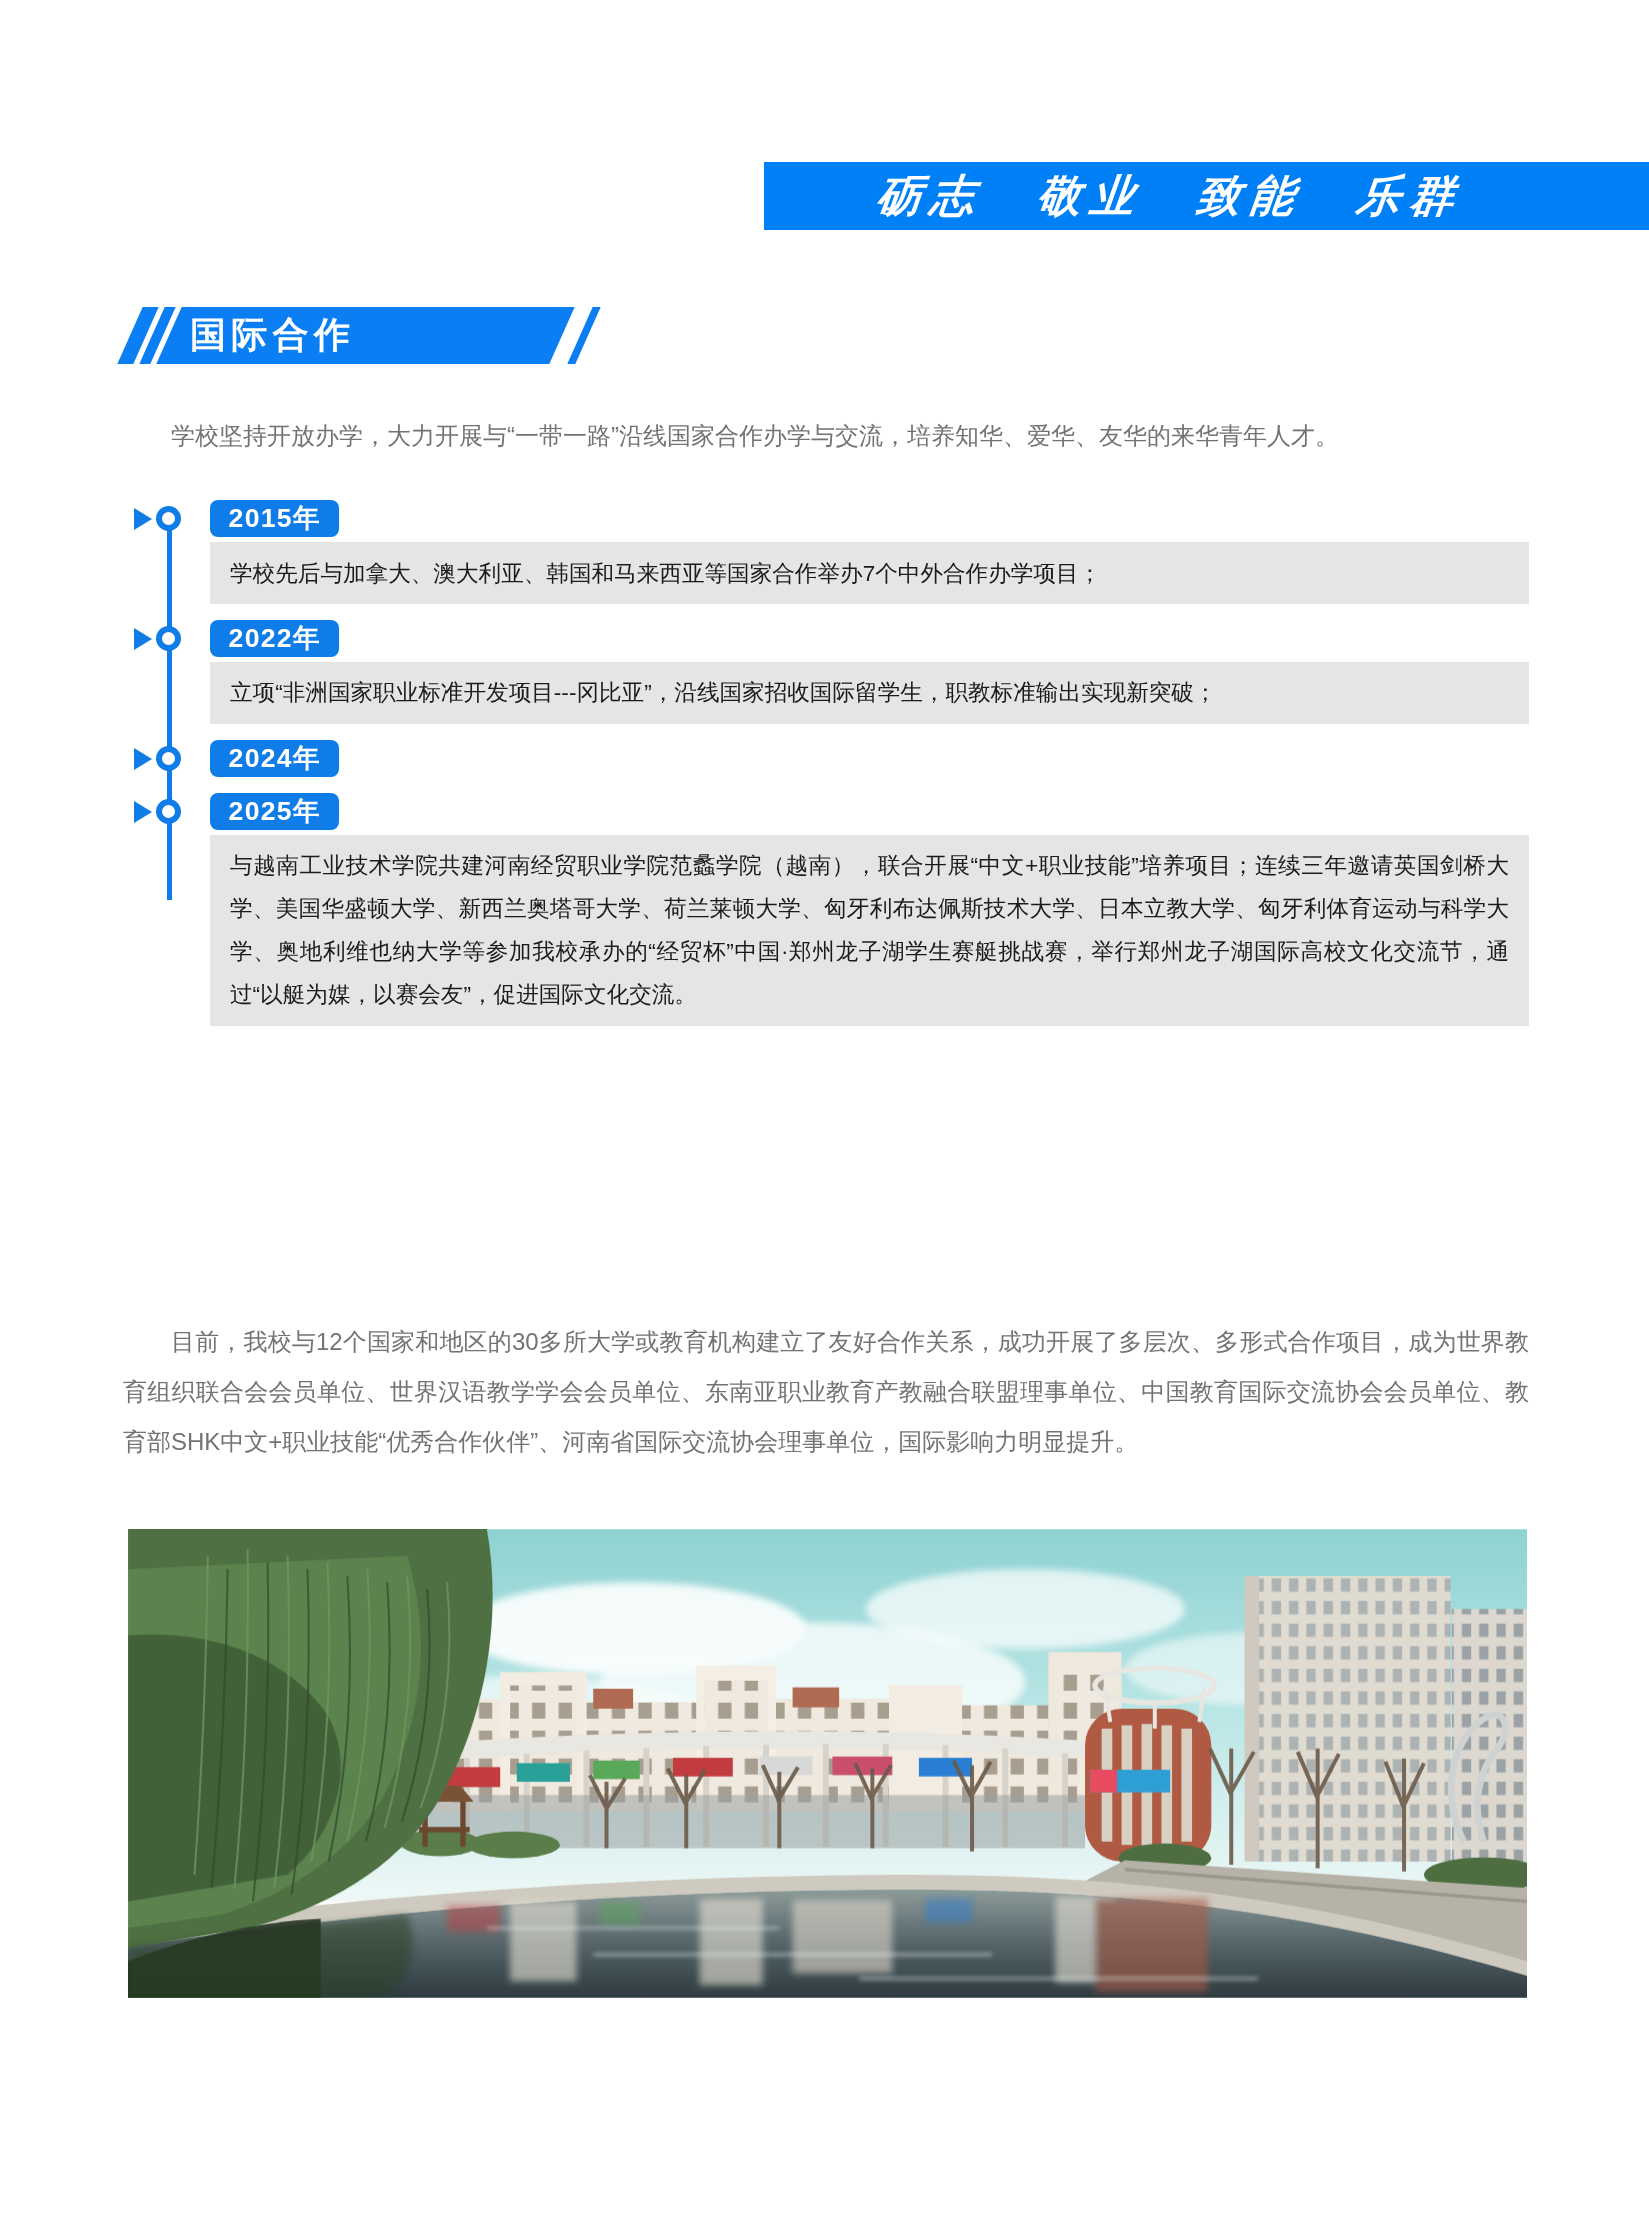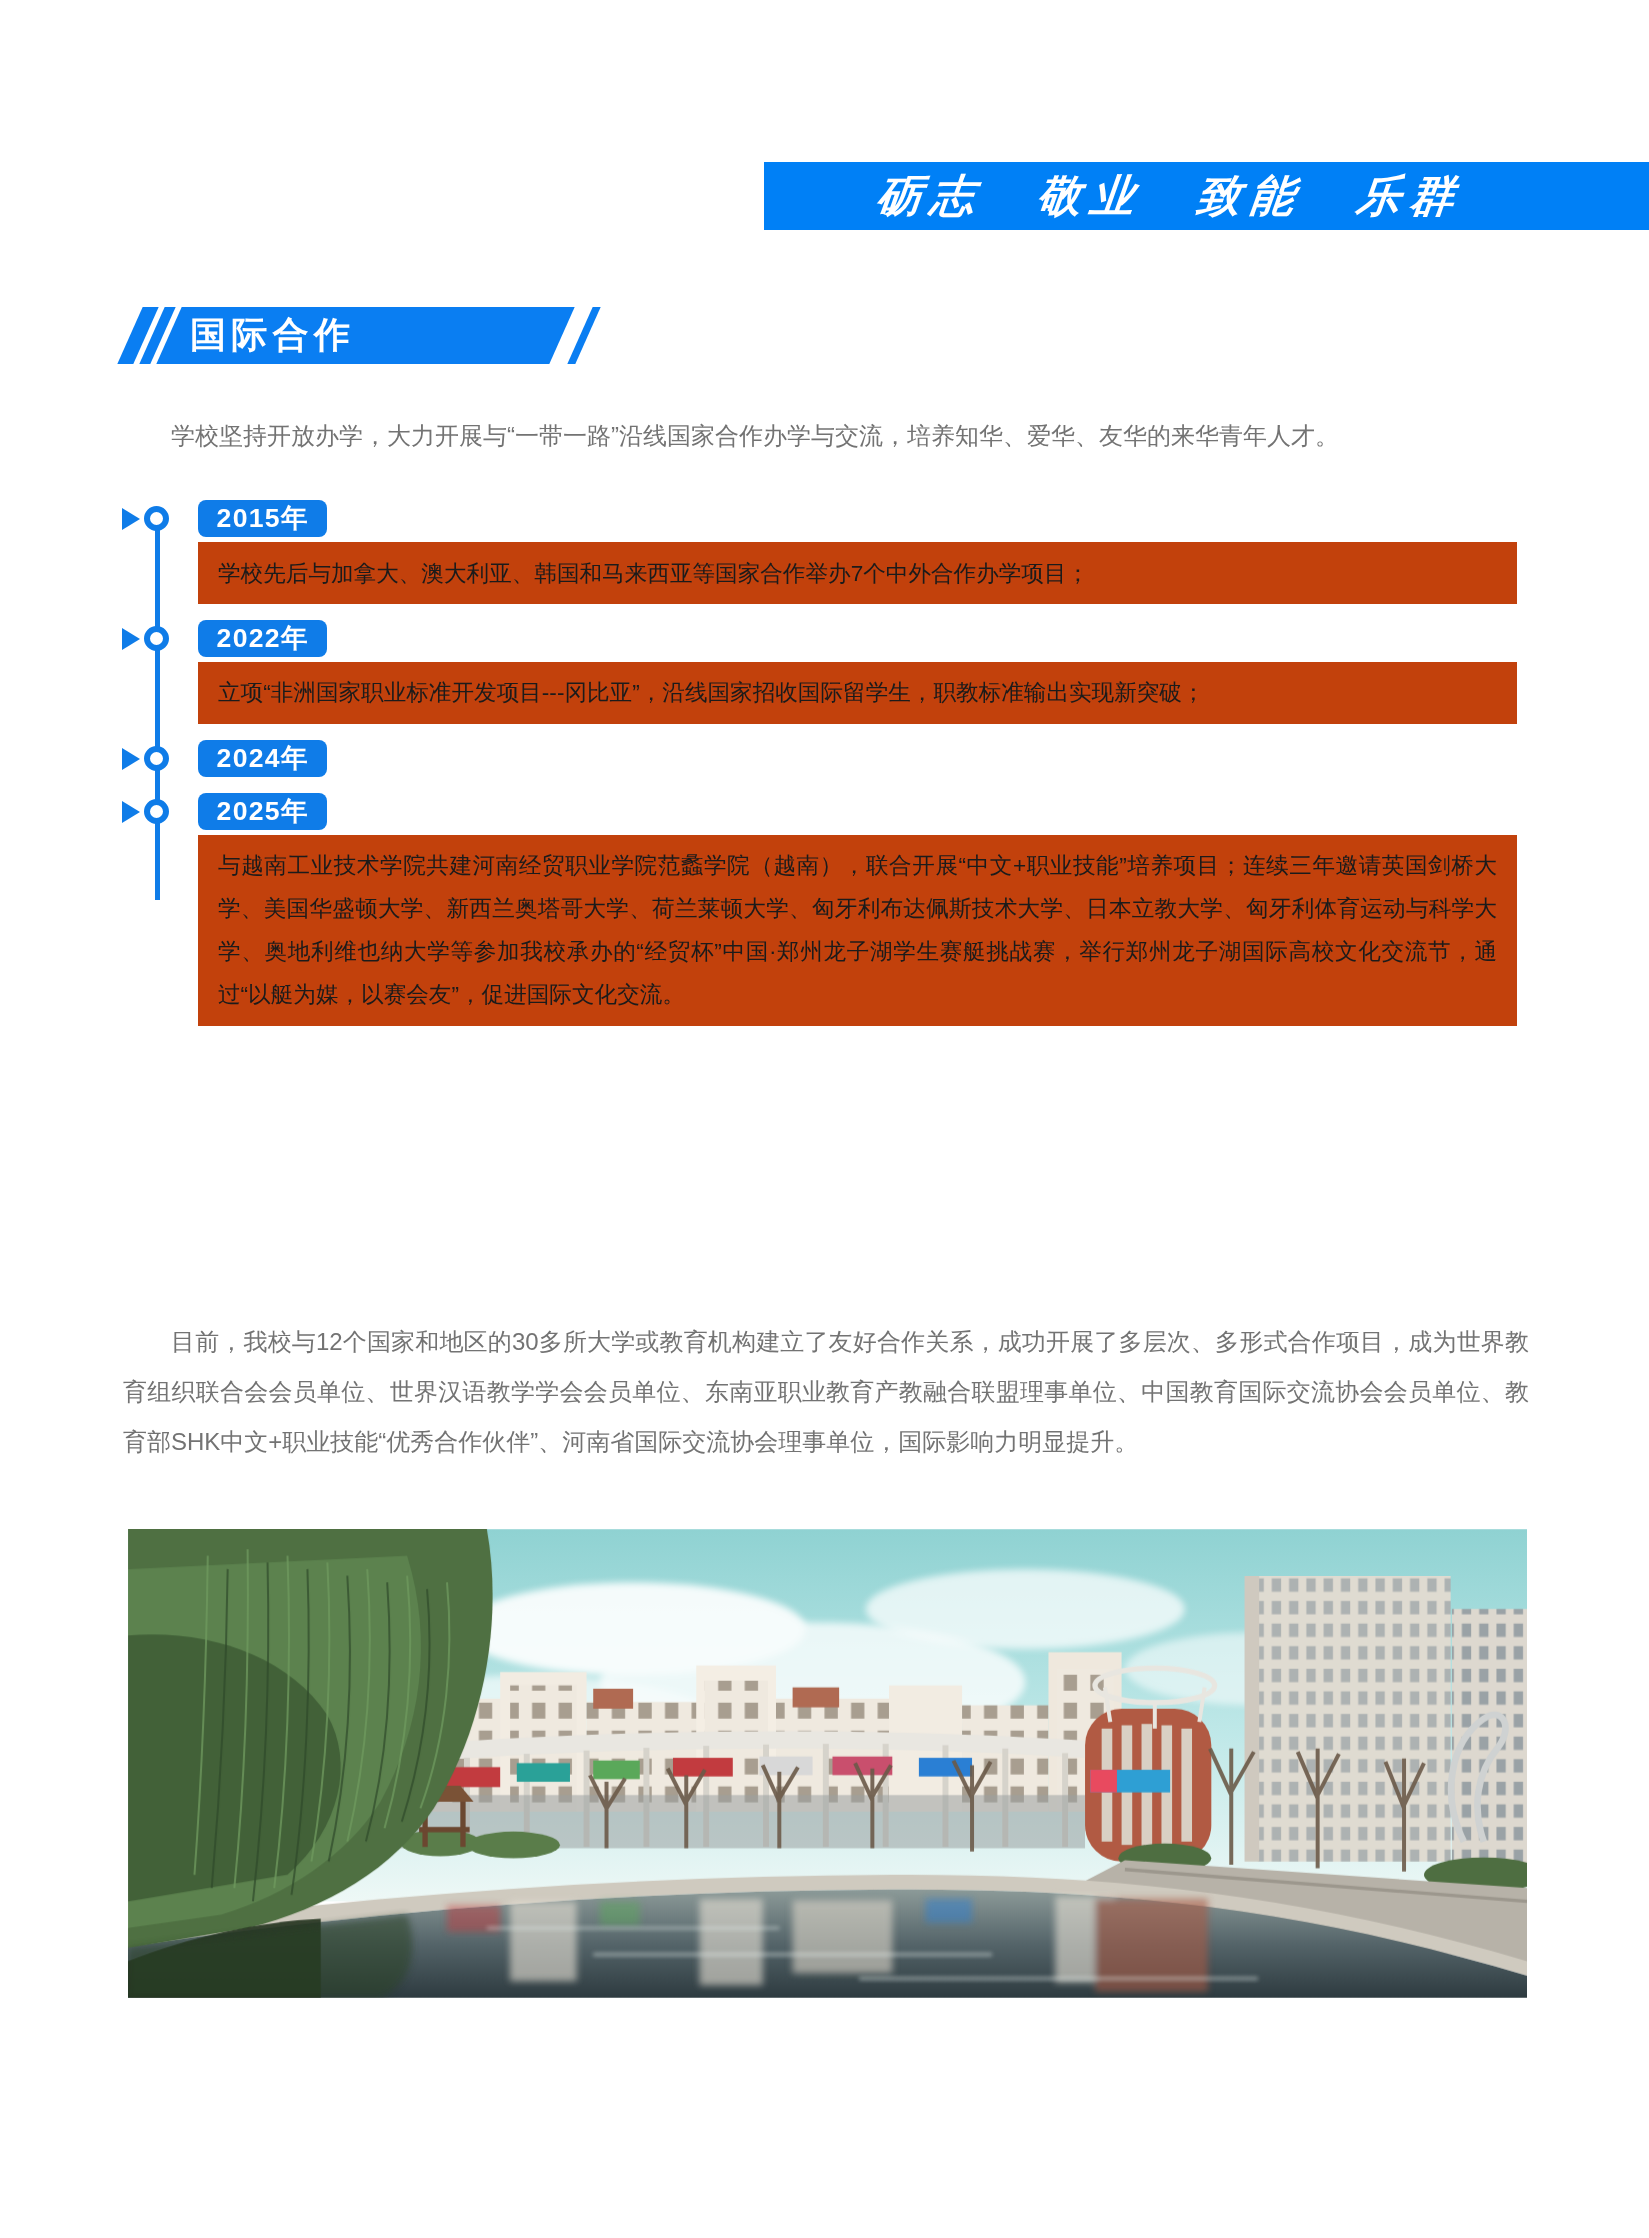--- a/index.html
+++ b/index.html
@@ -58,21 +58,21 @@
     position:absolute;left:123px;width:1406px;
     font-size:24px;line-height:50px;
     text-align:justify;text-indent:48px;
     color:#737373;margin:0;
   }
   .para-intro{top:411px;}
   .para-summary{top:1317px;}
 
   
   .timeline{
-    position:absolute;left:118px;top:500px;width:1402px;
+    position:absolute;left:130px;top:500px;width:1402px;
   }
   .tl-line{
     position:absolute;left:37px;top:18.6px;width:4.7px;
     height:calc(100% - 160px);
     background:#0f7ce8;
   }
   .tl-item{position:relative;margin-bottom:16px;}
   .tl-triangle{
     position:absolute;left:4px;top:8px;
     width:0;height:0;
@@ -90,21 +90,21 @@
     display:inline-block;margin-left:80px;
     background:#0f7ce8;color:#ffffff;
     font-size:26.6px;font-weight:bold;
     line-height:29px;padding:4px 18.6px;
     border-radius:8px;
     letter-spacing:1.3px;
   }
   .tl-box{
     margin-left:80px;margin-top:5.3px;
     width:1319px;box-sizing:border-box;
-    background:#c2410c;
+    background:#e5e5e5;
     padding:9.3px 20px;
   }
   .tl-box p{
     margin:0;font-size:22.6px;line-height:43px;
     text-align:justify;color:#1b1b1b;
   }
 
   
   .photo{
     position:absolute;left:128px;top:1529px;width:1399px;height:469px;

